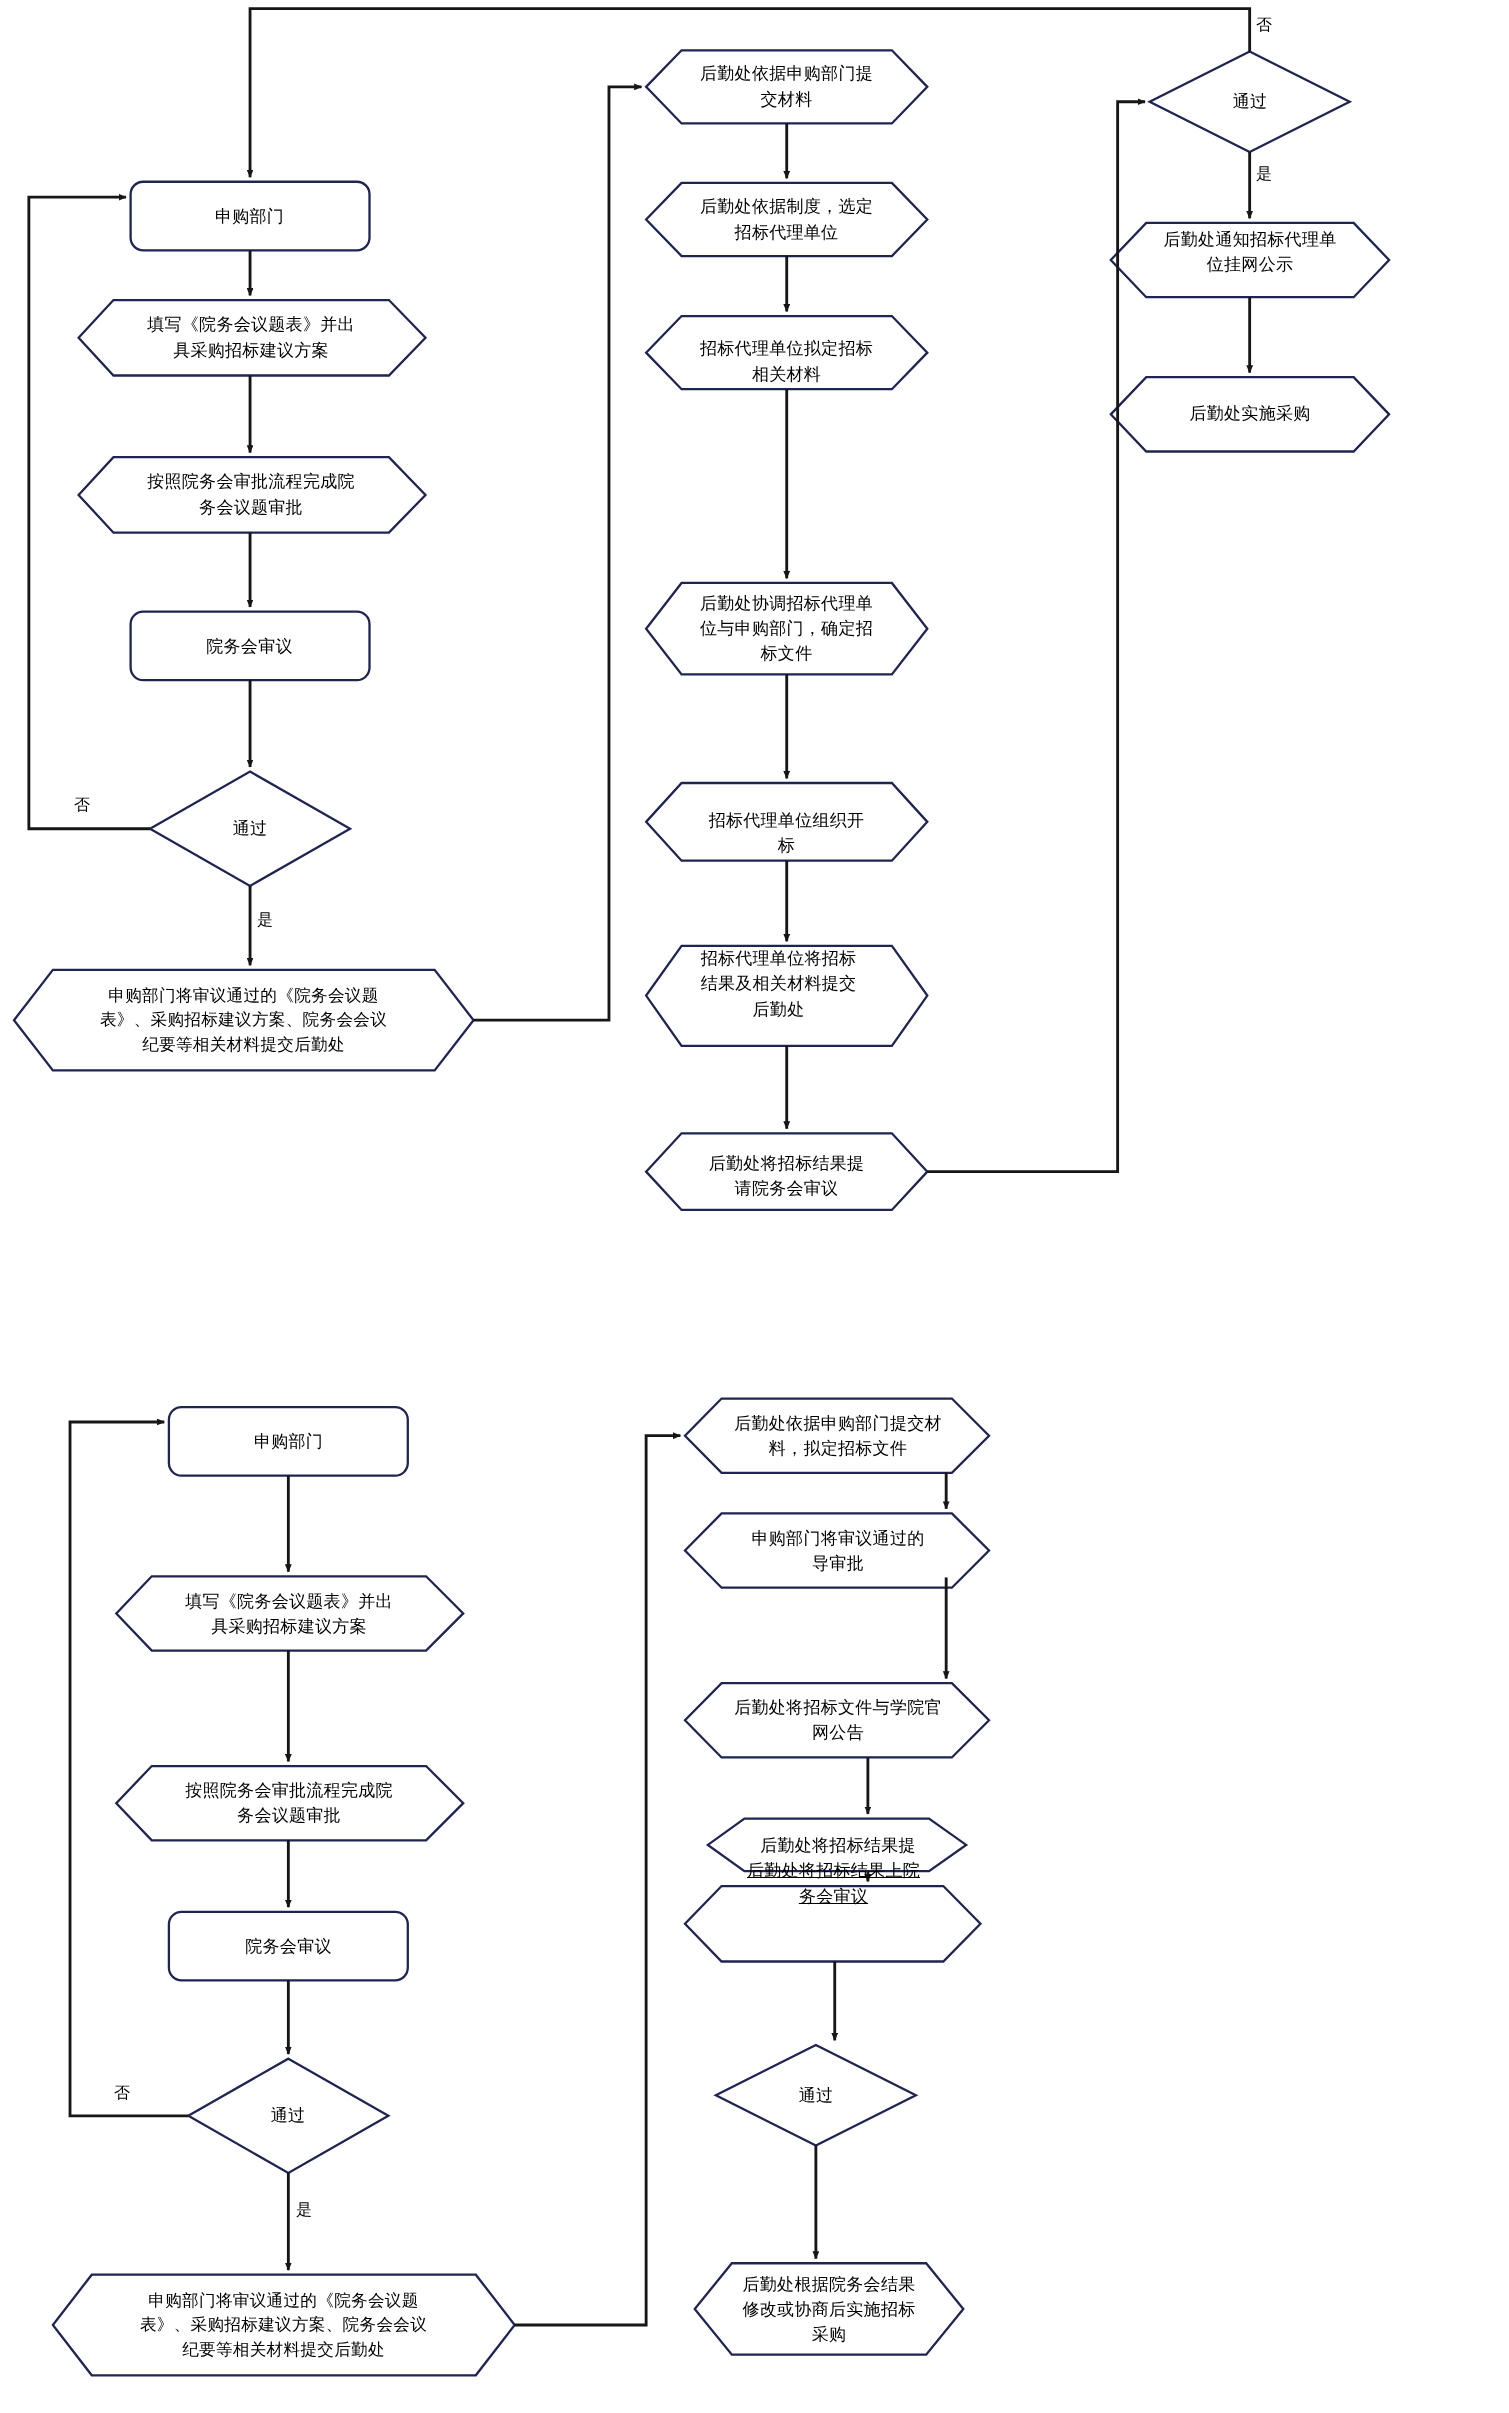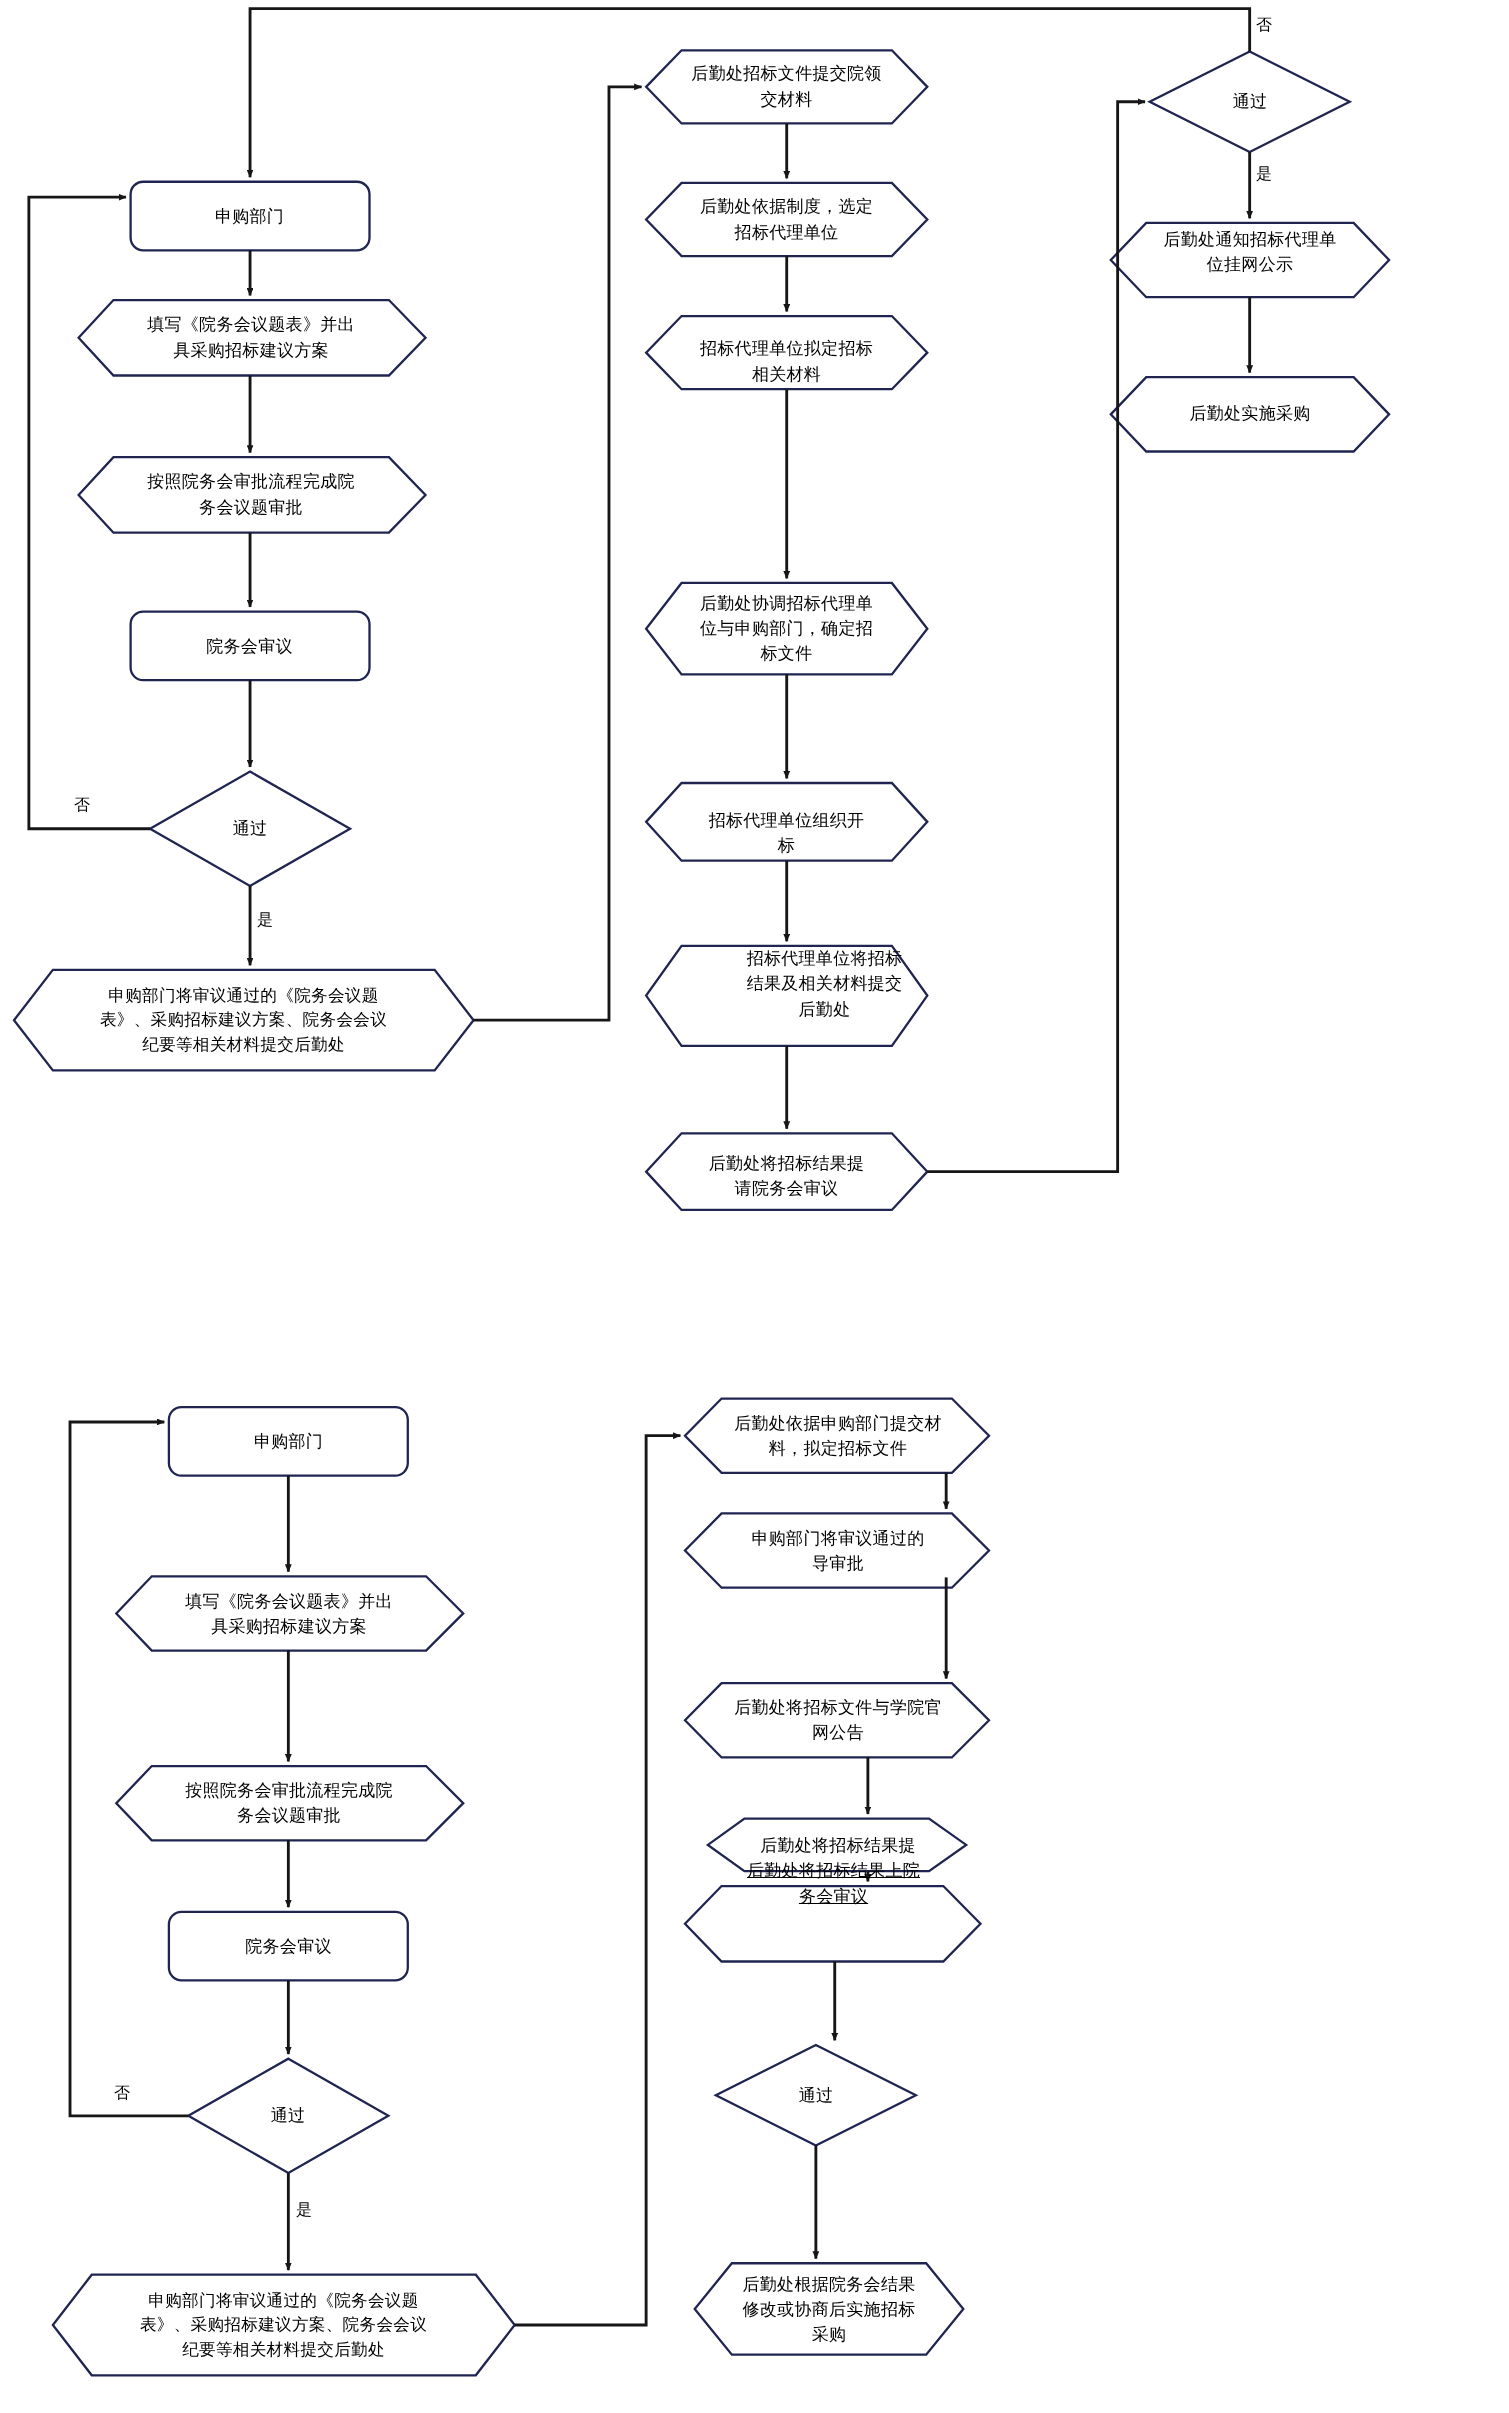--- a/index.html
+++ b/index.html
@@ -162,32 +162,32 @@
   <div class="shape-text" style="left:91px; top:300px; width:320px; height:75px;">填写《院务会议题表》并出
 具采购招标建议方案</div>
   <div class="shape-text" style="left:91px; top:457px; width:320px; height:75px;">按照院务会审批流程完成院
 务会议题审批</div>
   <div class="shape-text" style="left:130px; top:612px; width:239px; height:69px;">院务会审议</div>
   <div class="shape-text" style="left:187px; top:809px; width:126px; height:40px;">通过</div>
   <div class="shape-text" style="left:23px; top:972px; width:441px; height:97px; font-size:16.6px;">申购部门将审议通过的《院务会议题
 表》、采购招标建议方案、院务会会议
 纪要等相关材料提交后勤处</div>
 
-  <div class="shape-text" style="left:655px; top:50px; width:263px; height:73px;">后勤处招标文件提交院领
+  <div class="shape-text" style="left:655px; top:50px; width:263px; height:73px;">后勤处依据申购部门提
 交材料</div>
   <div class="shape-text" style="left:655px; top:183px; width:263px; height:73px;">后勤处依据制度，选定
 招标代理单位</div>
   <div class="shape-text" style="left:655px; top:316px; width:263px; height:91px;">招标代理单位拟定招标
 相关材料</div>
   <div class="shape-text" style="left:655px; top:583px; width:263px; height:91px;">后勤处协调招标代理单
 位与申购部门，确定招
 标文件</div>
   <div class="shape-text" style="left:655px; top:783px; width:263px; height:100px;">招标代理单位组织开
 标</div>
-  <div class="shape-text" style="left:693px; top:946px; width:263px; height:76px;">招标代理单位将招标
+  <div class="shape-text" style="left:647px; top:946px; width:263px; height:76px;">招标代理单位将招标
 结果及相关材料提交
 后勤处</div>
   <div class="shape-text" style="left:655px; top:1134px; width:263px; height:84px;">后勤处将招标结果提
 请院务会审议</div>
 
   <div class="shape-text" style="left:1187px; top:82px; width:126px; height:40px;">通过</div>
   <div class="shape-text" style="left:1120px; top:223px; width:260px; height:58px;">后勤处通知招标代理单
 位挂网公示</div>
   <div class="shape-text" style="left:1120px; top:377px; width:260px; height:74px;text-align:right;">后勤处实施采购</div>
 

